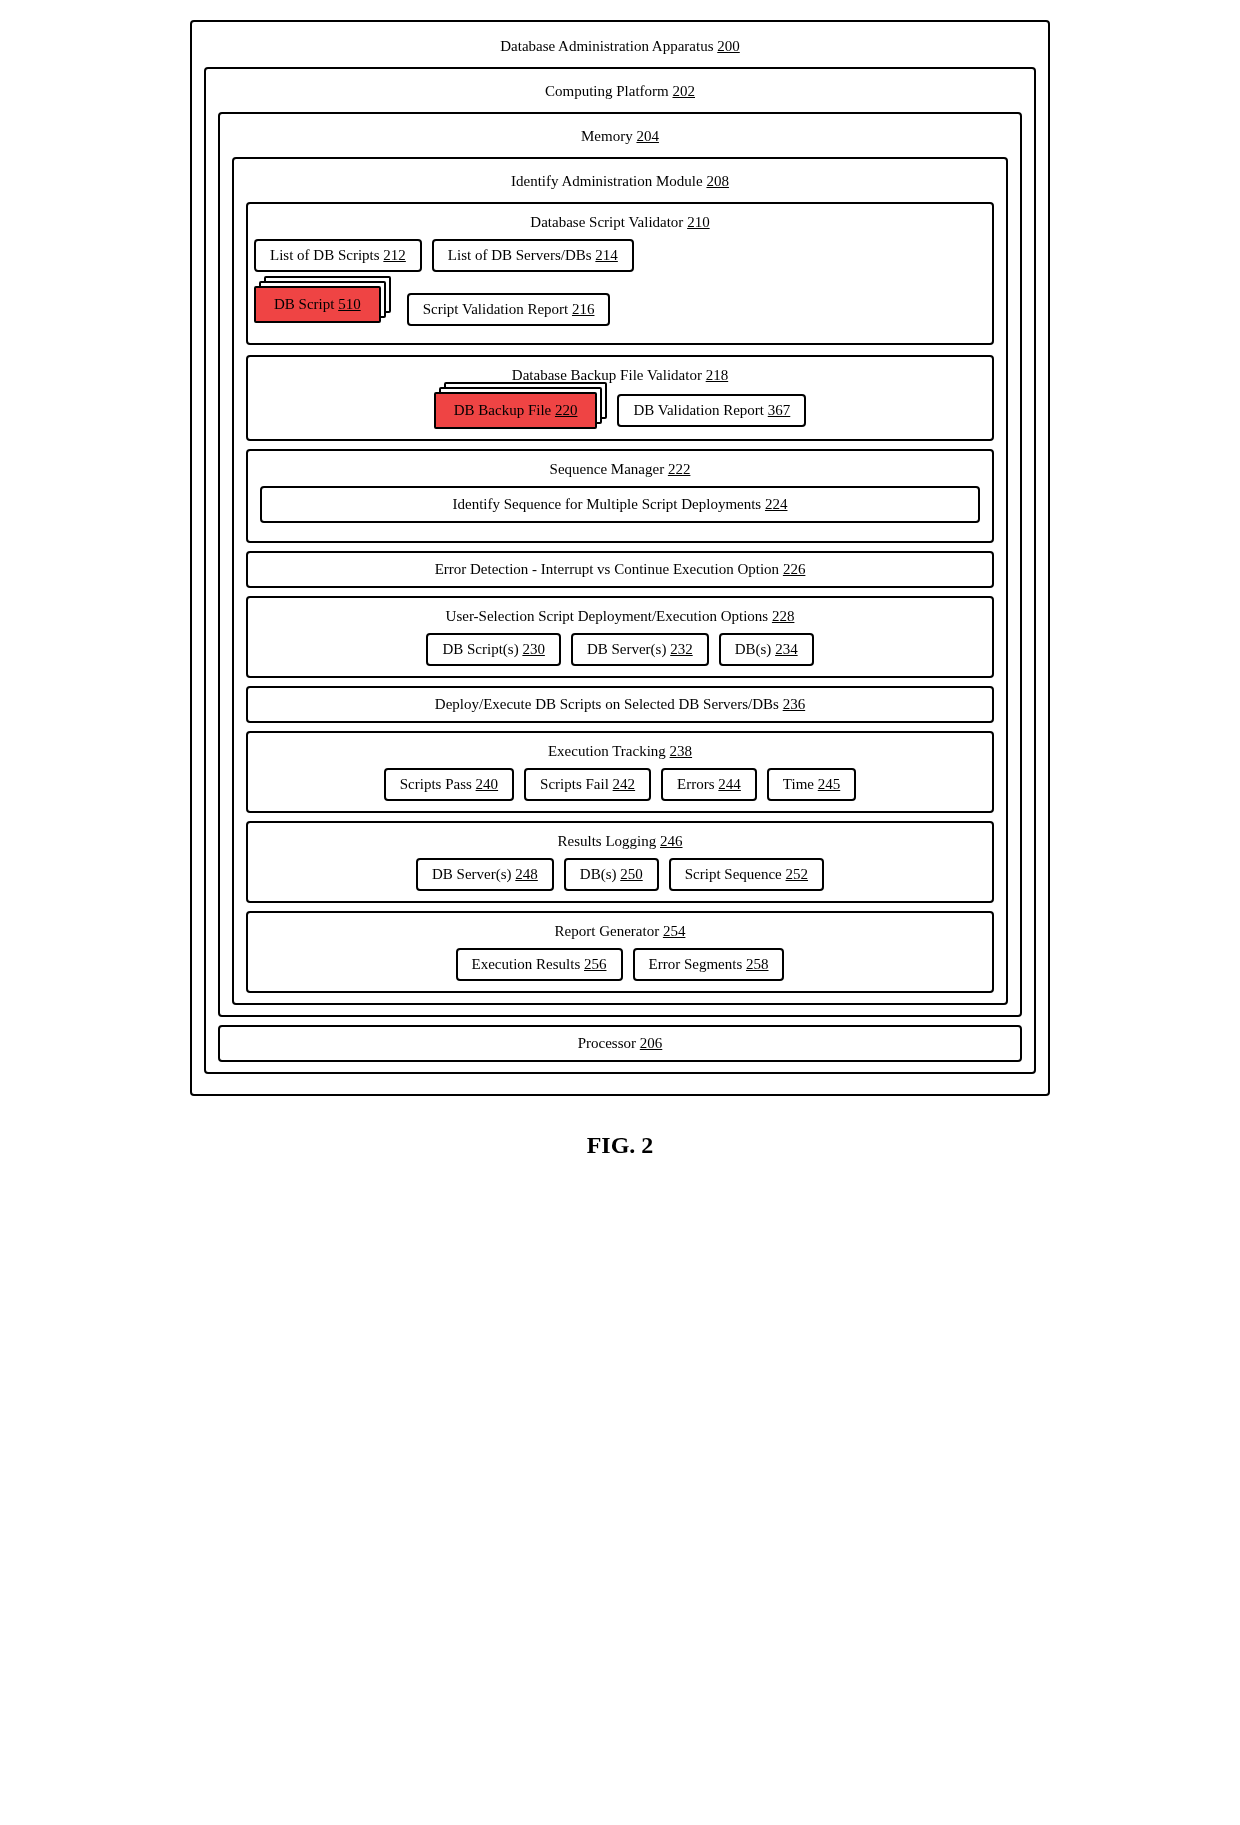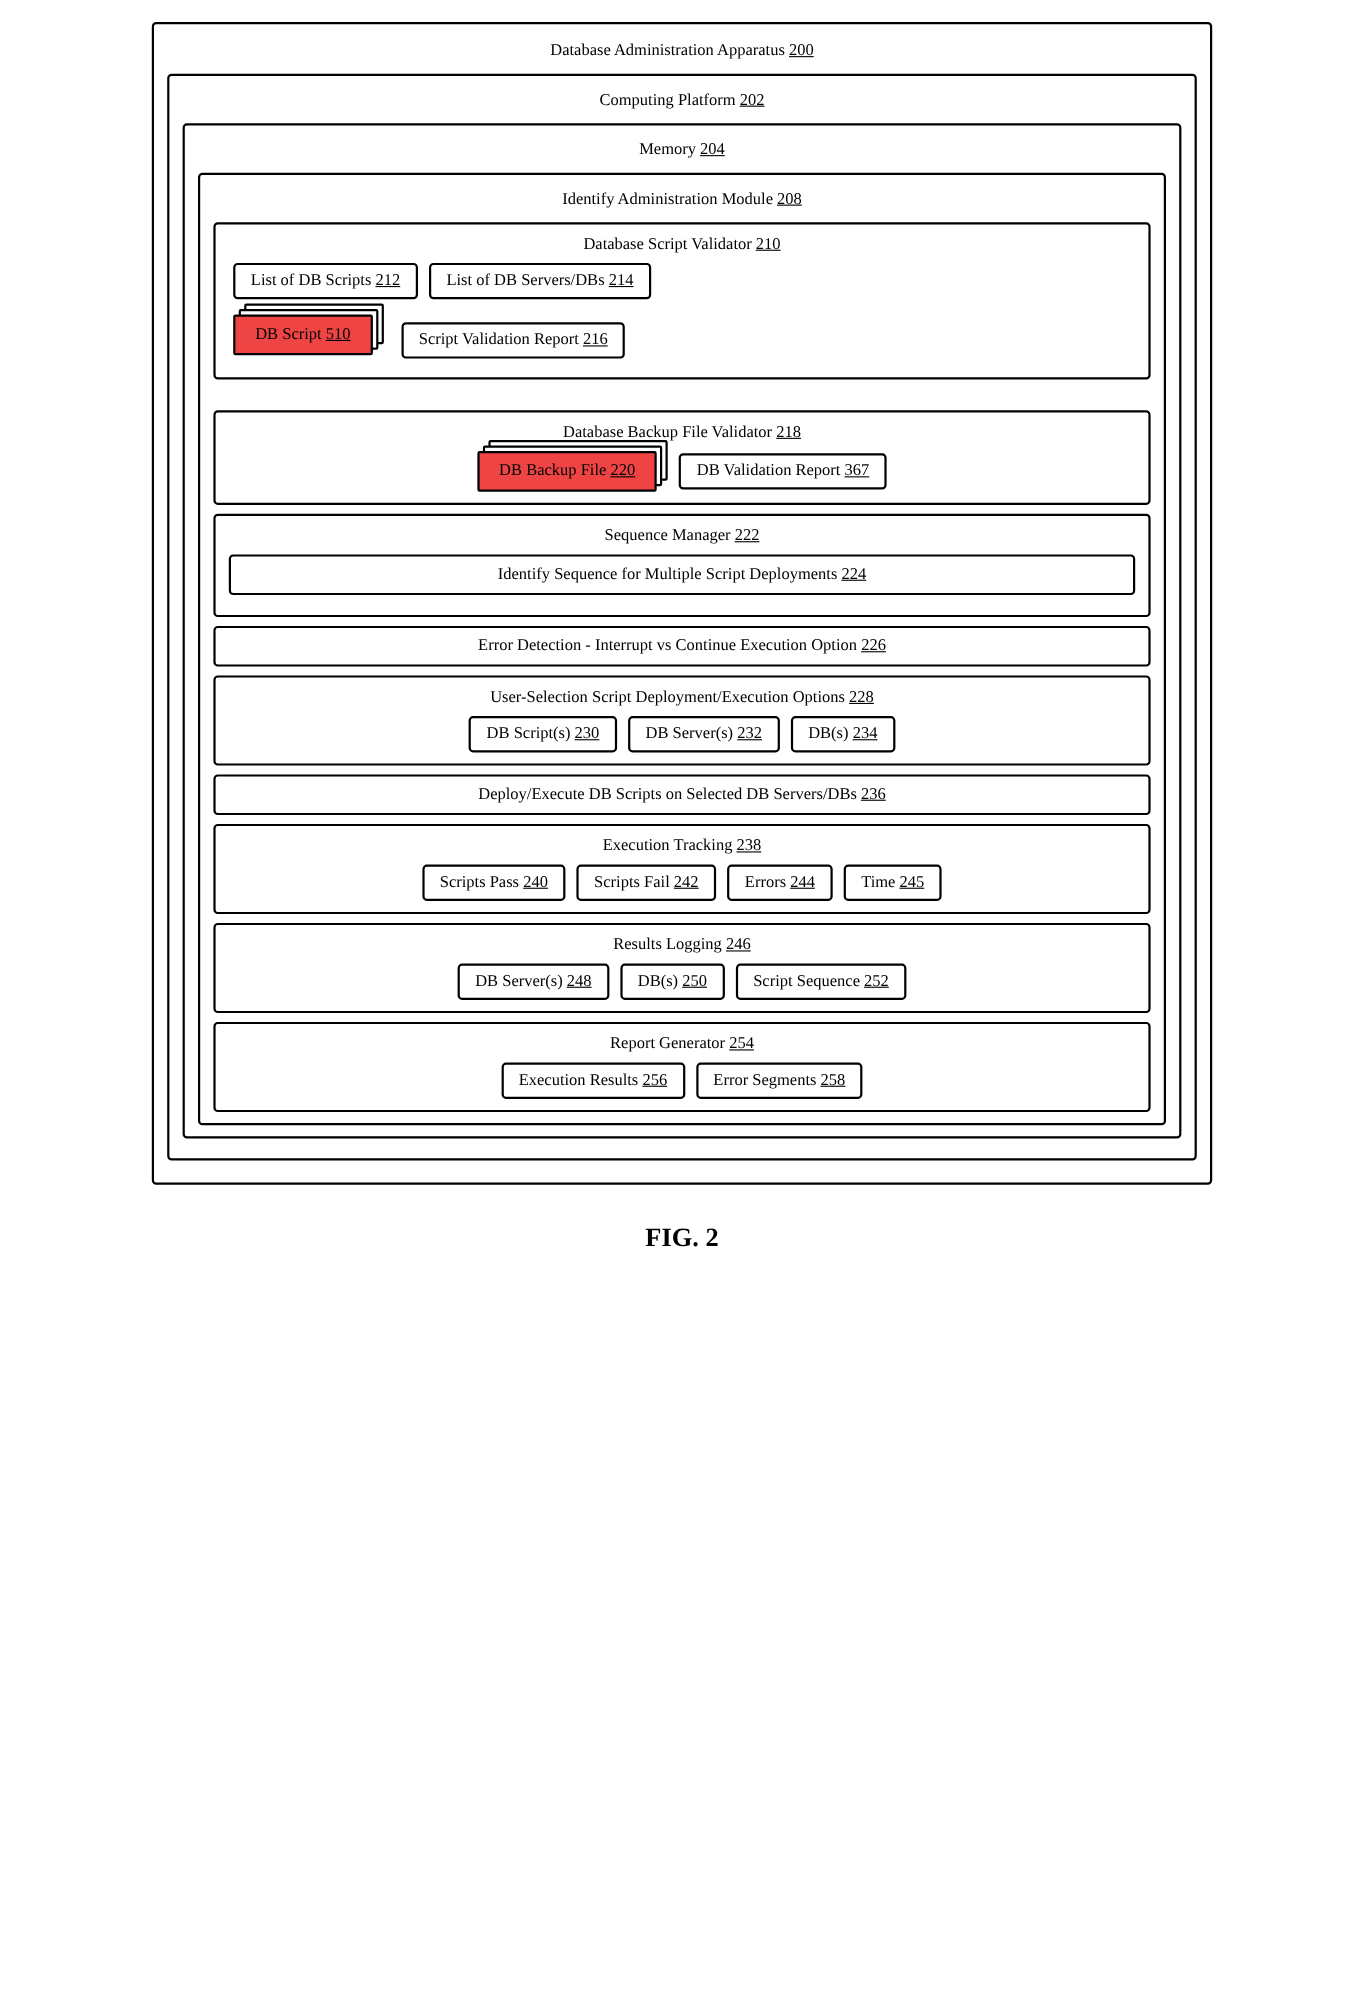--- a/index.html
+++ b/index.html
@@ -12,21 +12,21 @@
       flex-direction: column;
       align-items: center;
       padding: 20px;
       min-height: 1825px;
     }
 
     .outer-box {
       border: 2px solid #000;
       border-radius: 4px;
       padding: 12px;
-      width: 964px;
+      width: 860px;
       margin-bottom: 20px;
     }
 
     .label-box {
       border: 2px solid #000;
       border-radius: 4px;
       padding: 8px 12px;
       text-align: center;
       margin-bottom: 8px;
     }
@@ -138,22 +138,22 @@
 
     .db-admin-module-box {
       border: 2px solid #000;
       border-radius: 4px;
       padding: 10px 12px;
     }
 
     .db-script-validator-box {
       border: 2px solid #000;
       border-radius: 4px;
-      padding: 10px 16px;
-      margin-bottom: 28px;
+      padding: 10px 6px;
+      margin-bottom: 10px;
     }
 
     .no-margin-bottom {
       margin-bottom: 0;
     }
   </style>
 </head>
 <body>
 
 <div class="outer-box">
@@ -304,19 +304,22 @@
             </div>
             <div class="small-box">
               <span>Error Segments</span> <span class="u">258</span>
             </div>
           </div>
         </div>
 
       </div>
     </div>
 
+    <div class="label-box" style="margin-bottom:0; margin-top: 8px;">
+      <span>Processor</span> <span class="u">206</span>
+    </div>
 
   </div>
 </div>
 
 <div class="fig-label">
   <span>FIG. 2</span>
 </div>
 
 </body></html>

